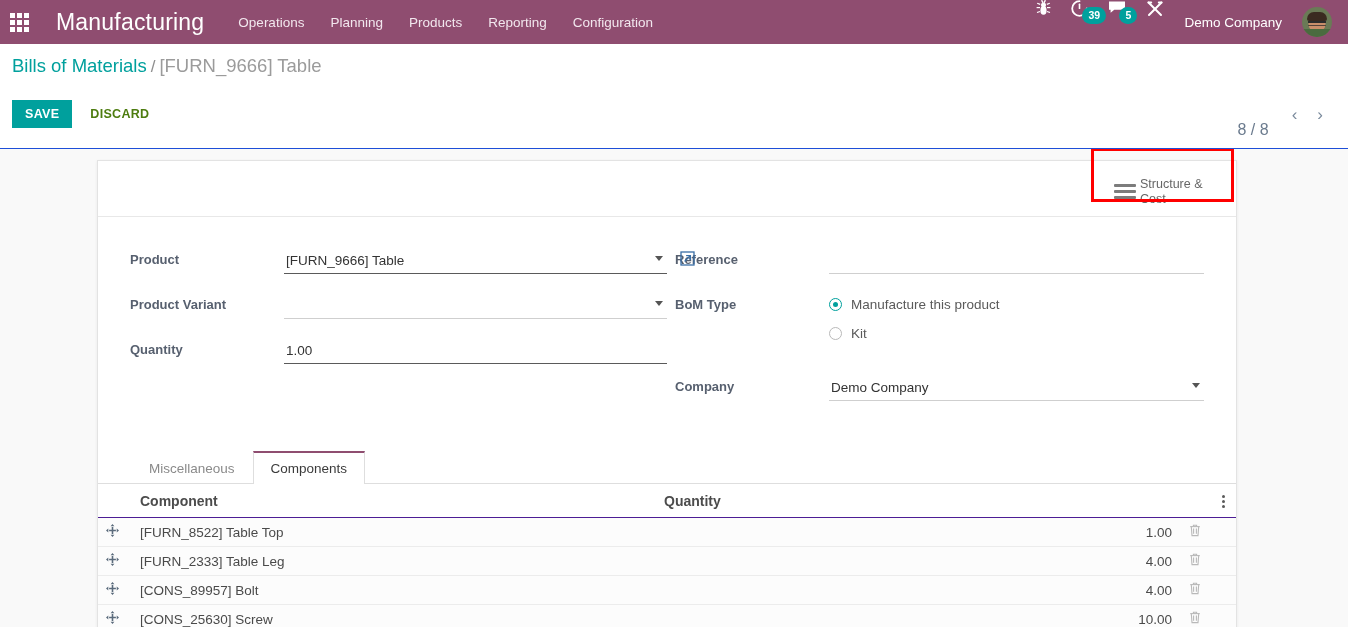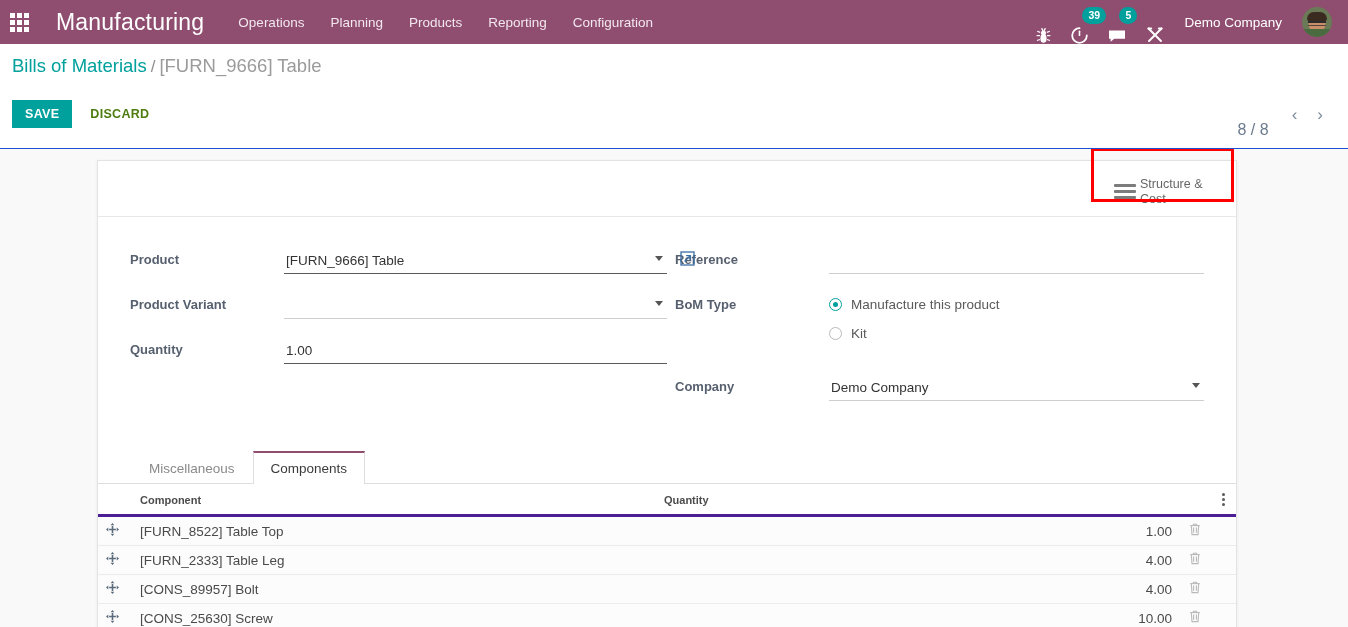--- a/index.html
+++ b/index.html
@@ -57,21 +57,21 @@
   .nav-right {
     margin-left: auto;
     display: flex;
     align-items: center;
     gap: 20px;
     padding-right: 6px;
   }
   .nav-icon {
     position: relative;
     color: #ffffff;
-    display: flex; align-items: flex-end; justify-content: center;
+    display: flex; align-items: flex-start; justify-content: center;
     cursor: pointer;
     height: 44px;
   }
   .nav-icon svg { display: block; }
   .badge {
     position: absolute;
     top: 7px; left: 11px;
     background: #00a09d;
     color: #ffffff;
     font-size: 10.5px;
@@ -369,26 +369,26 @@
     border-top: 2px solid #8f4d70;
     padding-top: 8px;
   }
 
   table.lines {
     width: 100%;
     border-collapse: collapse;
     table-layout: fixed;
   }
   table.lines th {
-    font-size: 11px;
+    font-size: 14px;
     font-weight: 700;
     color: #4c4c4c;
     text-align: left;
     padding: 9px 8px 8px 8px;
-    border-bottom: 3px solid #4c1d95;
+    border-bottom: 1px solid #4c1d95;
     background: #ffffff;
     white-space: nowrap;
   }
   th.th-handle { width: 34px; padding-left: 14px; }
   th.th-qty { text-align: right; padding-right: 6px; }
   th.th-opt { width: 26px; padding-left: 0; padding-right: 10px; }
   th.th-trash { width: 30px; }
 
   .opt-dots {
     display: flex; flex-direction: column; gap: 2px; align-items: center;

